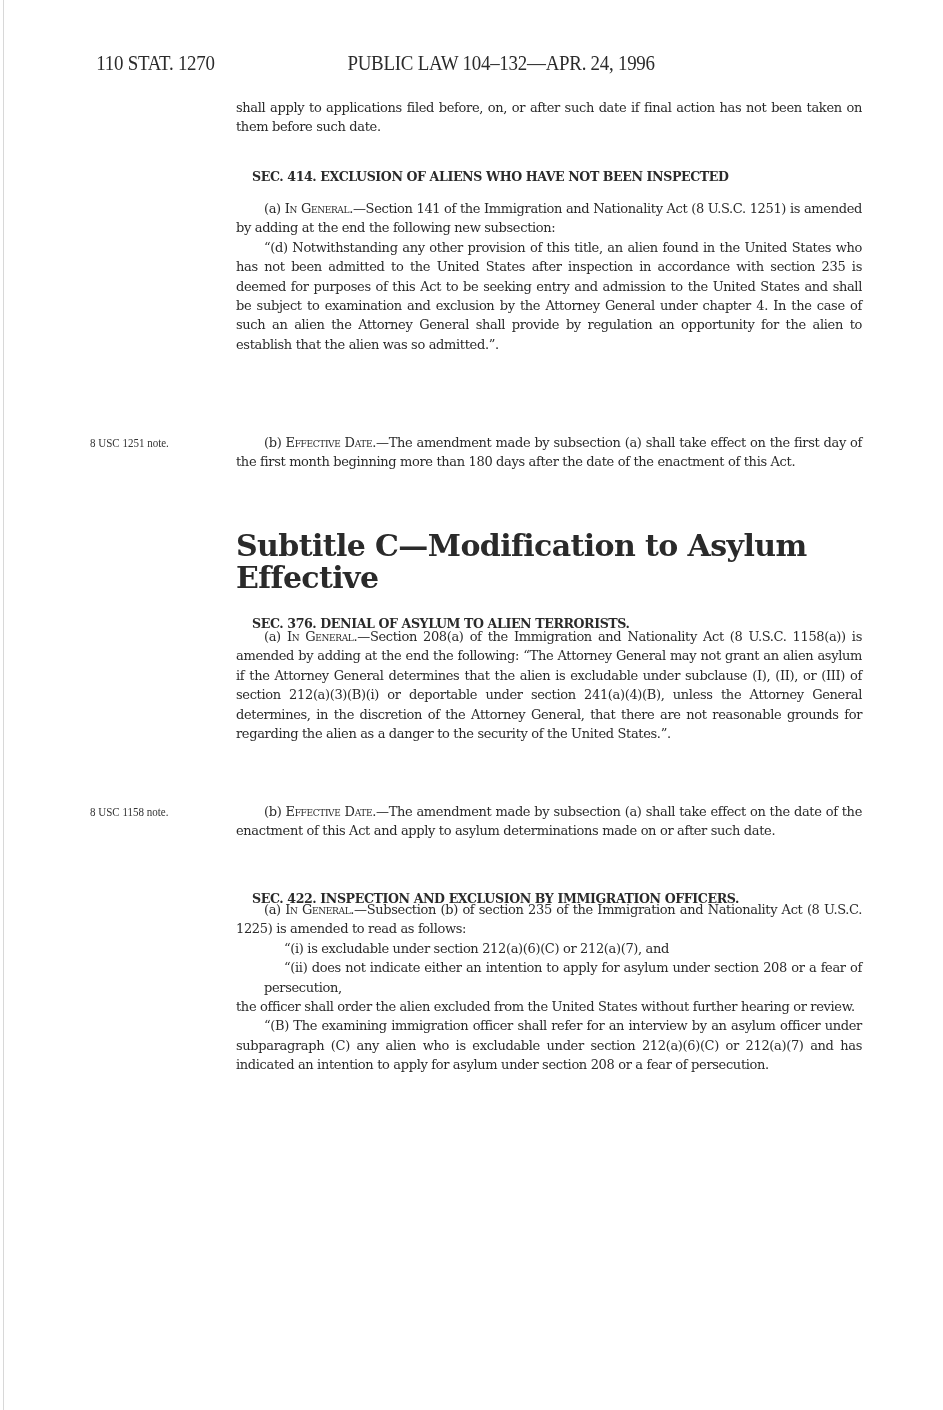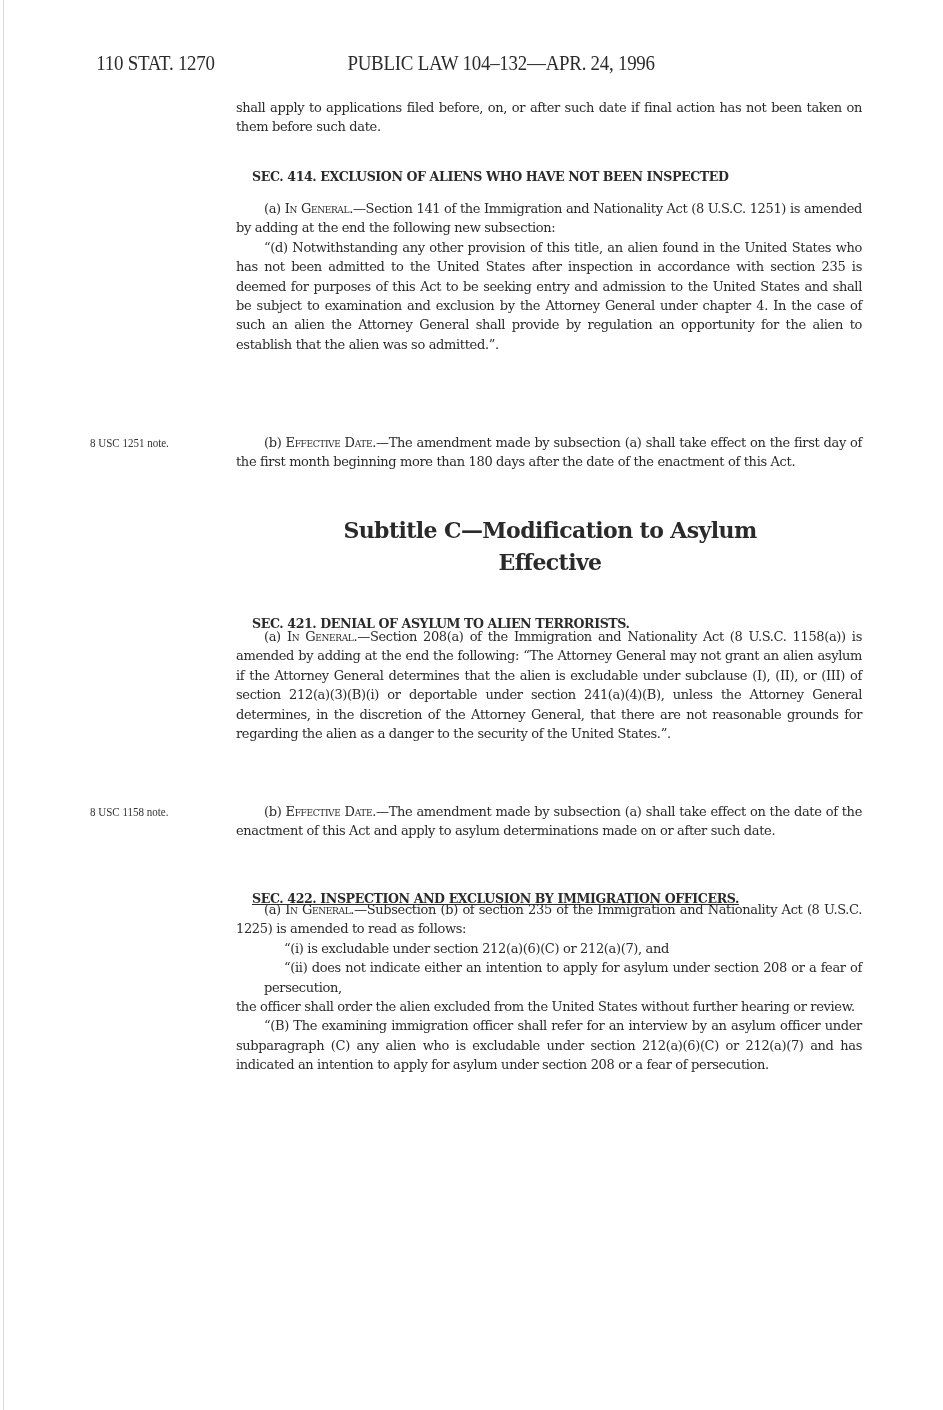--- a/index.html
+++ b/index.html
@@ -62,25 +62,24 @@
       font-weight: bold;
       font-size: 12.6px;
       line-height: 18px;
       letter-spacing: -0.4px;
       margin: 16px;
     }
     .sec-head .cont { display: block; padding-left: 118px; }
     .subtitle {
       font-family: "DejaVu Serif", serif;
       font-weight: bold;
-      font-size: 22px;
+      font-size: 30px;
       line-height: 32px;
-      text-align: center;
       letter-spacing: -0.6px;
-      margin: 0;
+      margin: 16px;
     }
     .margin-note {
       position: absolute;
       left: 90px;
       font-family: "Liberation Serif", serif;
       font-size: 12.5px;
       color: #333;
       transform: scaleX(0.88);
       transform-origin: left top;
     }
@@ -117,34 +116,34 @@
 </div>
 
 <div class="col" style="top:514px; left:220px; width:660px;">
   <p class="subtitle">
     <span>Subtitle C—Modification to Asylum</span><br>
     <span>Effective</span>
   </p>
 </div>
 
 <div class="col" style="top:599px;">
-  <p class="sec-head">SEC. 421. DENIAL OF ASYLUM TO ALIEN TERRORISTS.</p>
+  <p class="sec-head">SEC. 376. DENIAL OF ASYLUM TO ALIEN TERRORISTS.</p>
 </div>
 
 <div class="col" style="top:627px;">
   <p class="para indent"><span>(a) </span><span class="sc">In General.</span><span>—Section 208(a) of the Immigration and Nationality Act (8 U.S.C. 1158(a)) is amended by adding at the end the following: “The Attorney General may not grant an alien asylum if the Attorney General determines that the alien is excludable under subclause (I), (II), or (III) of section 212(a)(3)(B)(i) or deportable under section 241(a)(4)(B), unless the Attorney General determines, in the discretion of the Attorney General, that there are not reasonable grounds for regarding the alien as a danger to the security of the United States.”.</span></p>
 </div>
 
 <div class="margin-note" style="top:805px;">8 USC 1158 note.</div>
 
 <div class="col" style="top:802px;">
   <p class="para indent"><span>(b) </span><span class="sc">Effective Date.</span><span>—The amendment made by subsection (a) shall take effect on the date of the enactment of this Act and apply to asylum determinations made on or after such date.</span></p>
 </div>
 
-<div class="col" style="top:874px;text-decoration:underline;">
+<div class="col" style="top:874px;">
   <p class="sec-head">SEC. 422. INSPECTION AND EXCLUSION BY IMMIGRATION OFFICERS.</p>
 </div>
 
 <div class="col" style="top:900px;">
   <p class="para indent"><span>(a) </span><span class="sc">In General.</span><span>—Subsection (b) of section 235 of the Immigration and Nationality Act (8 U.S.C. 1225) is amended to read as follows:</span></p>
   <p class="para hang-i">“(i) is excludable under section 212(a)(6)(C) or 212(a)(7), and</p>
   <p class="para hang-i">“(ii) does not indicate either an intention to apply for asylum under section 208 or a fear of persecution,</p>
   <p class="para">the officer shall order the alien excluded from the United States without further hearing or review.</p>
   <p class="para indent">“(B) The examining immigration officer shall refer for an interview by an asylum officer under subparagraph (C) any alien who is excludable under section 212(a)(6)(C) or 212(a)(7) and has indicated an intention to apply for asylum under section 208 or a fear of persecution.</p>
 </div>

